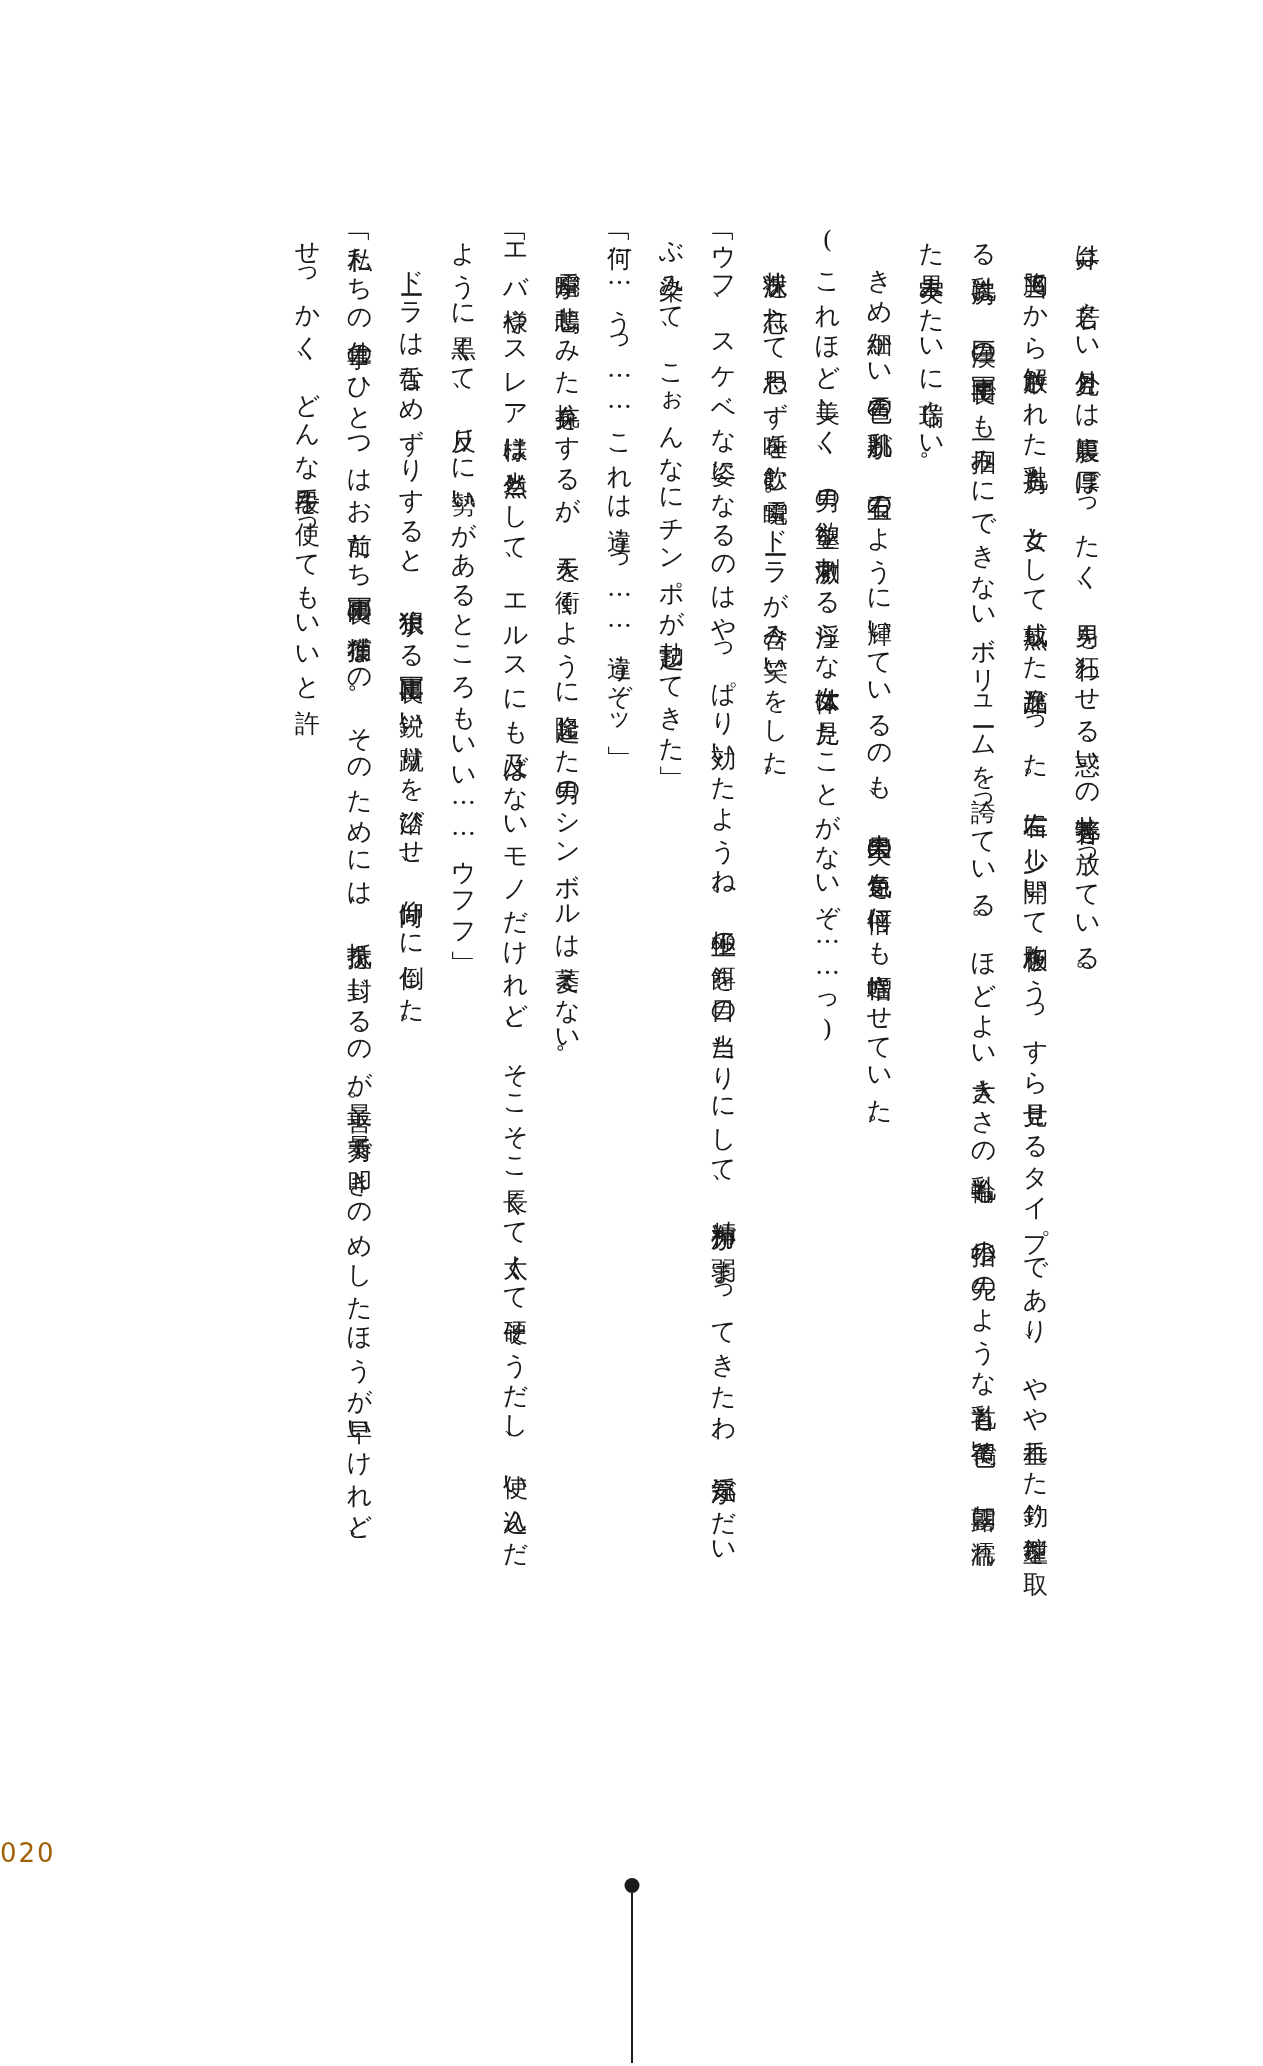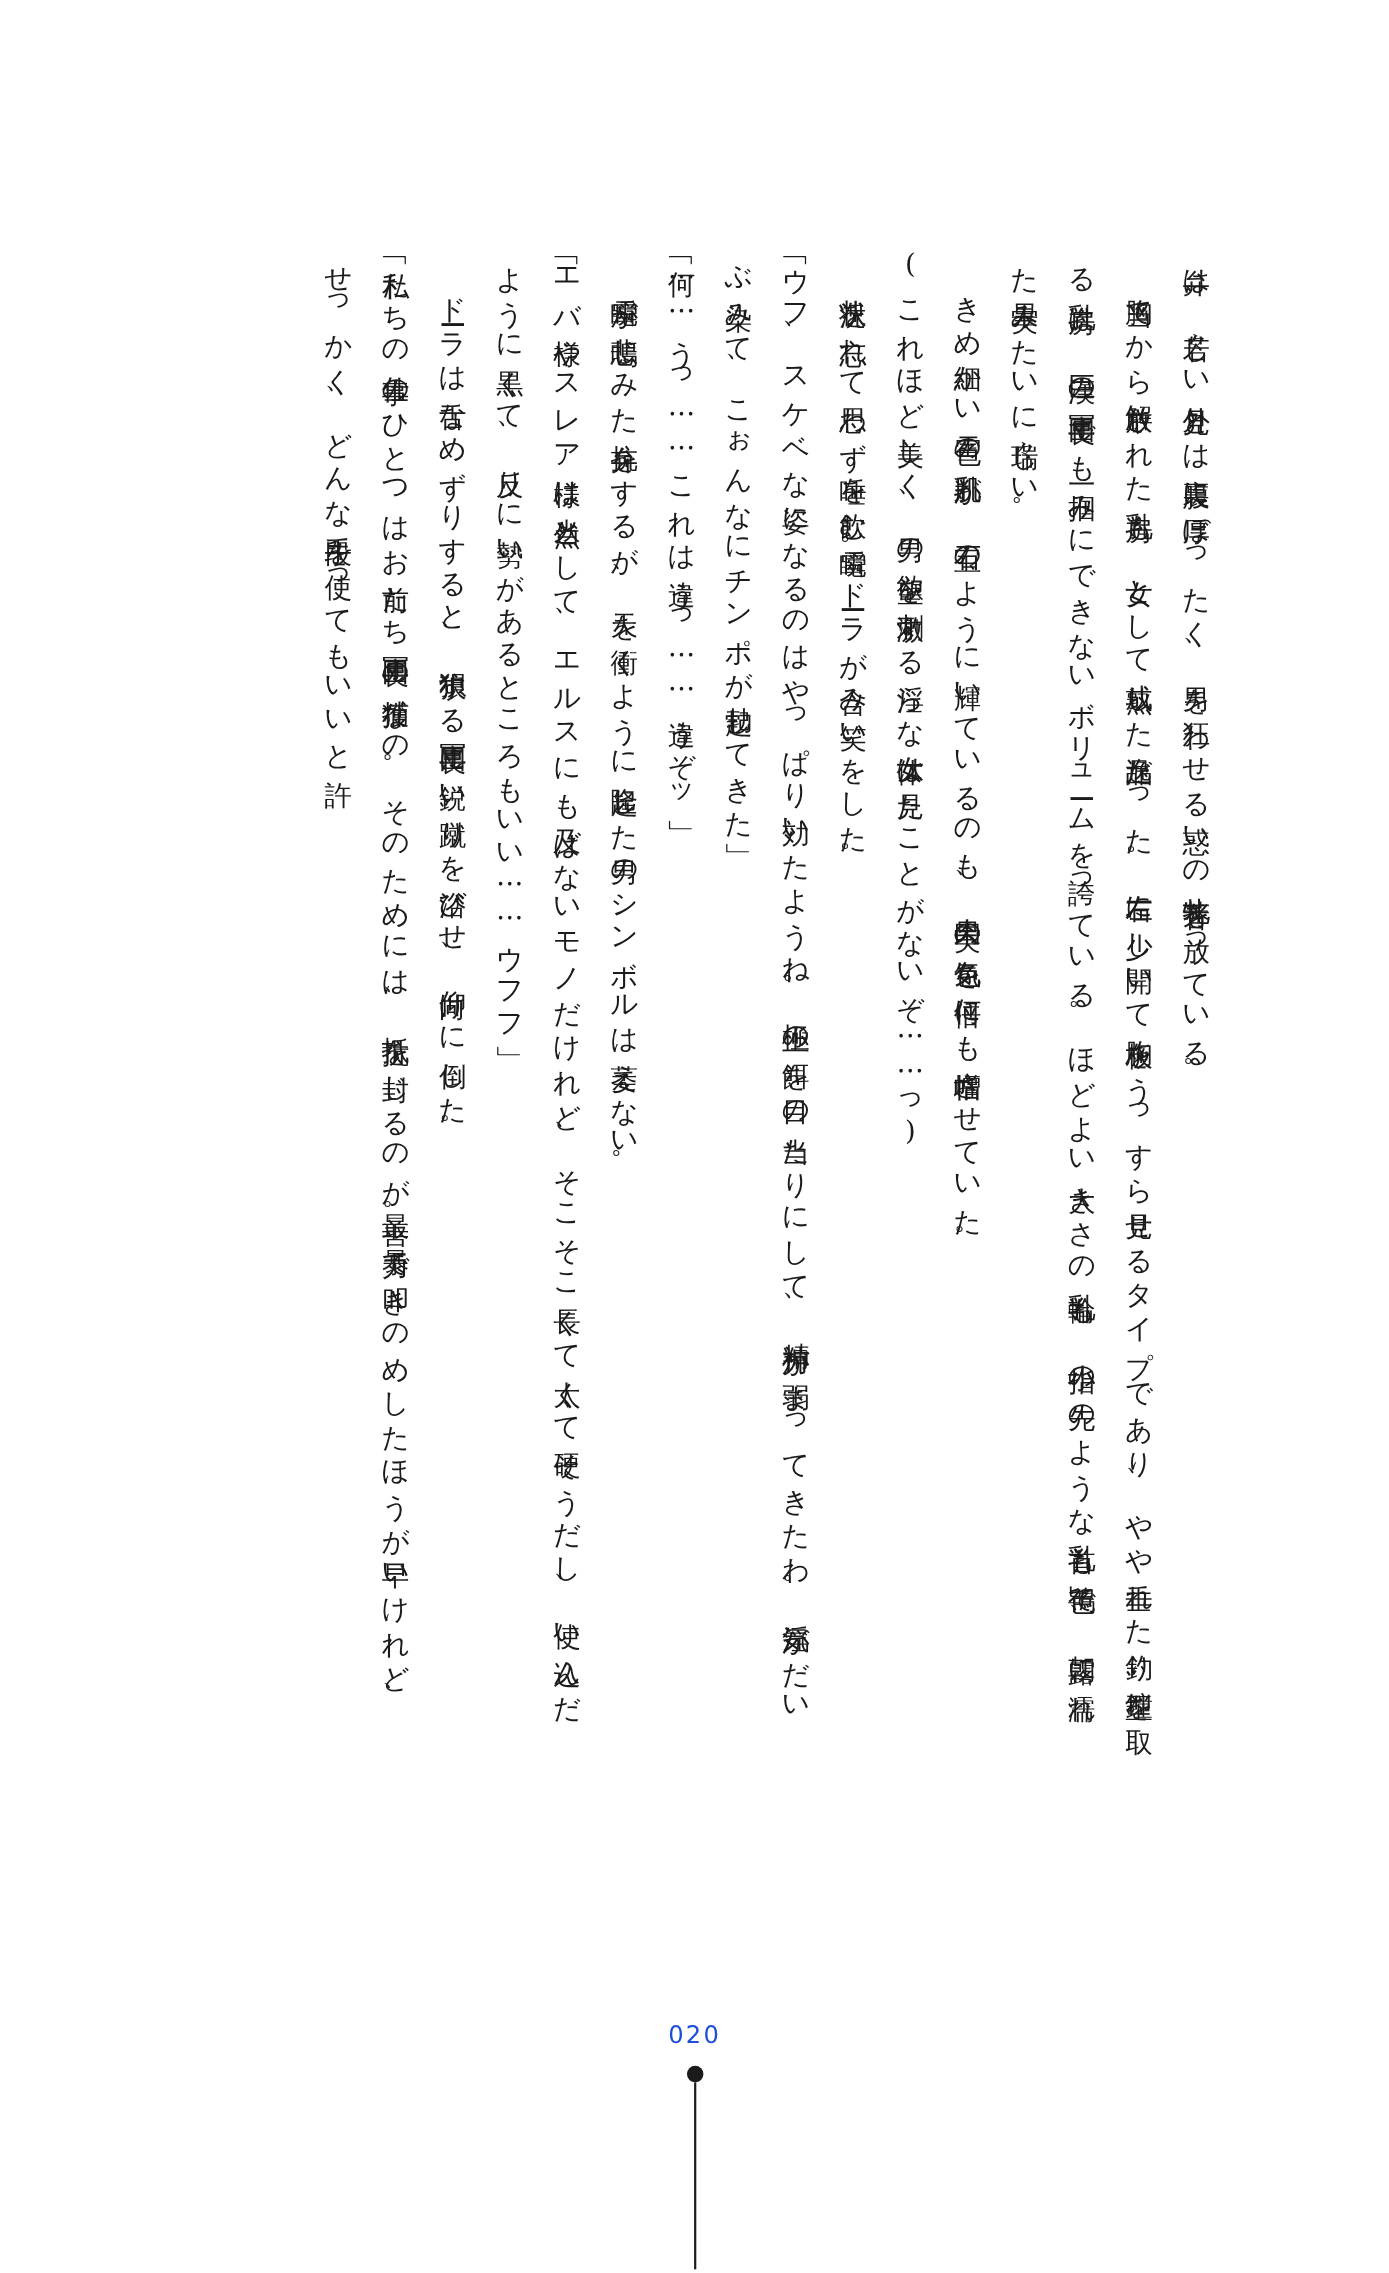--- a/index.html
+++ b/index.html
@@ -40,25 +40,24 @@
   .body-text p.indent {
     text-indent: 27px;
   }
 
   
   .folio {
     position: absolute;
     left: 0;
     right: 0;
     top: 1838px;
-    text-align: center;
     font-family: "DejaVu Sans", "Liberation Sans", sans-serif;
-    font-size: 22px;
+    font-size: 26px;
     letter-spacing: 2px;
-    color: #1d4ed8;
+    color: #a16207;
   }
 
   
   .folio-mark {
     position: absolute;
     left: 50%;
     top: 1878px;
     transform: translateX(-50%);
     width: 20px;
     height: 180px;

